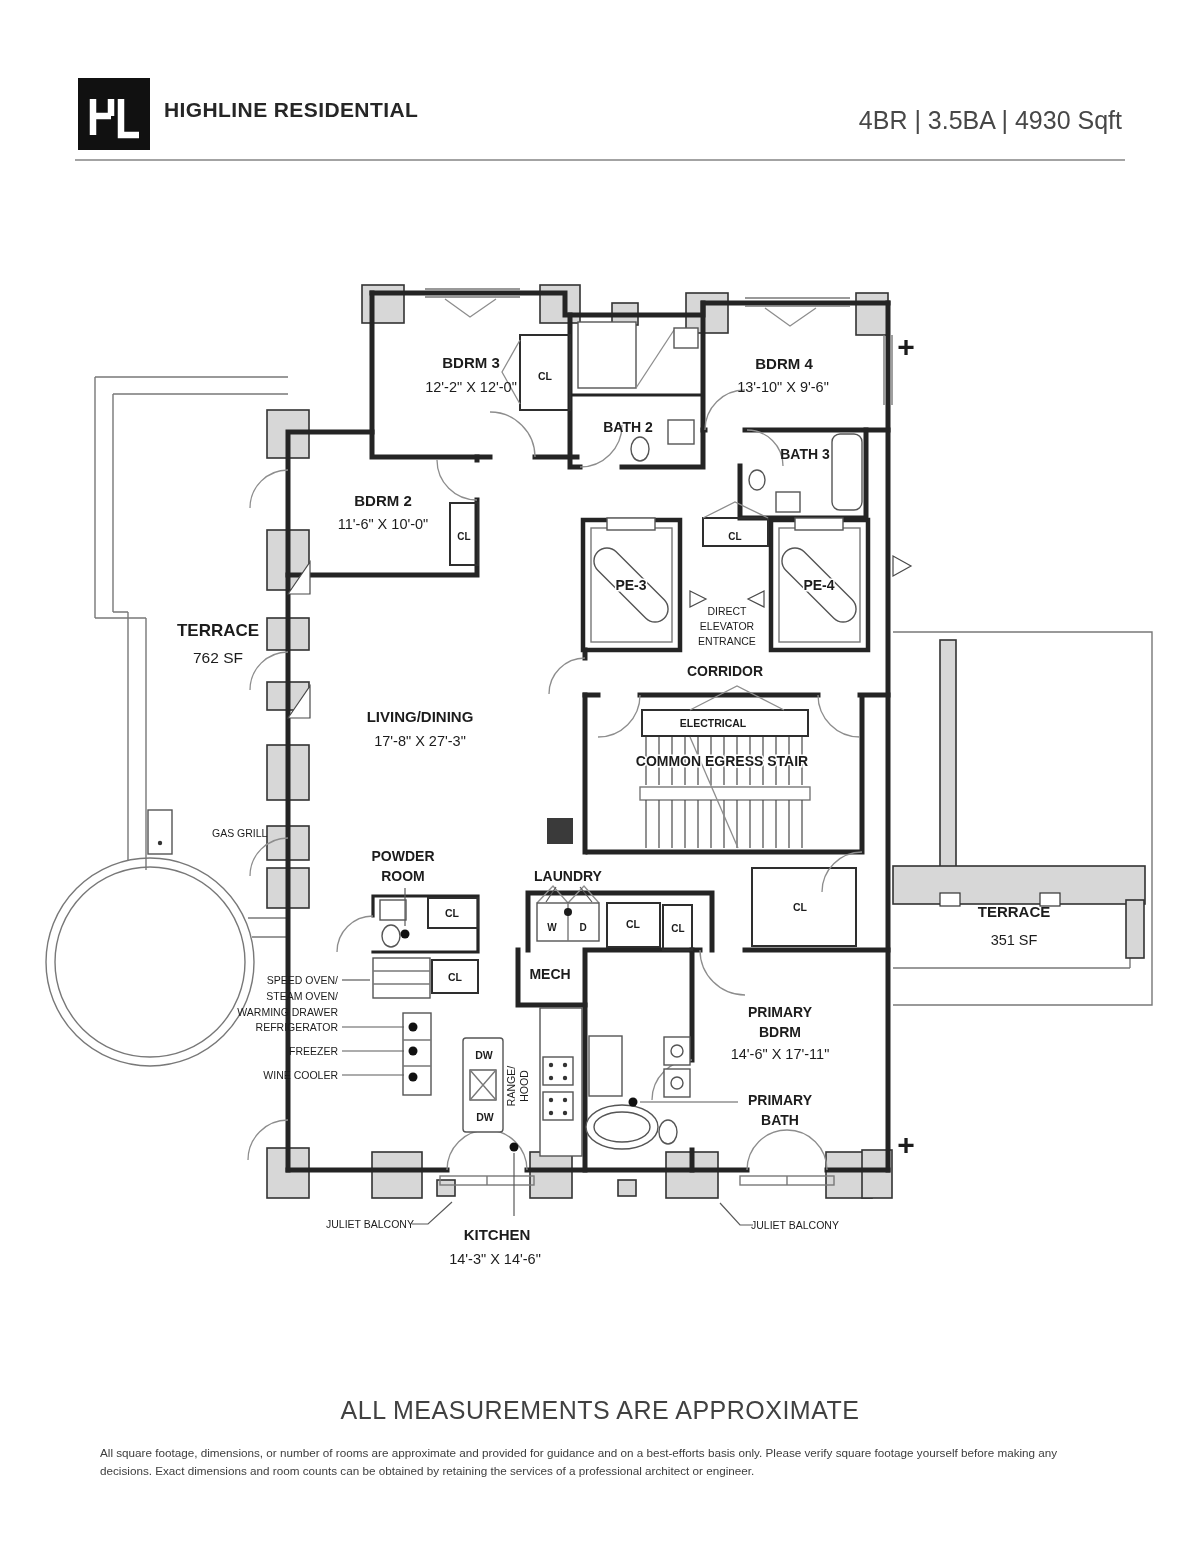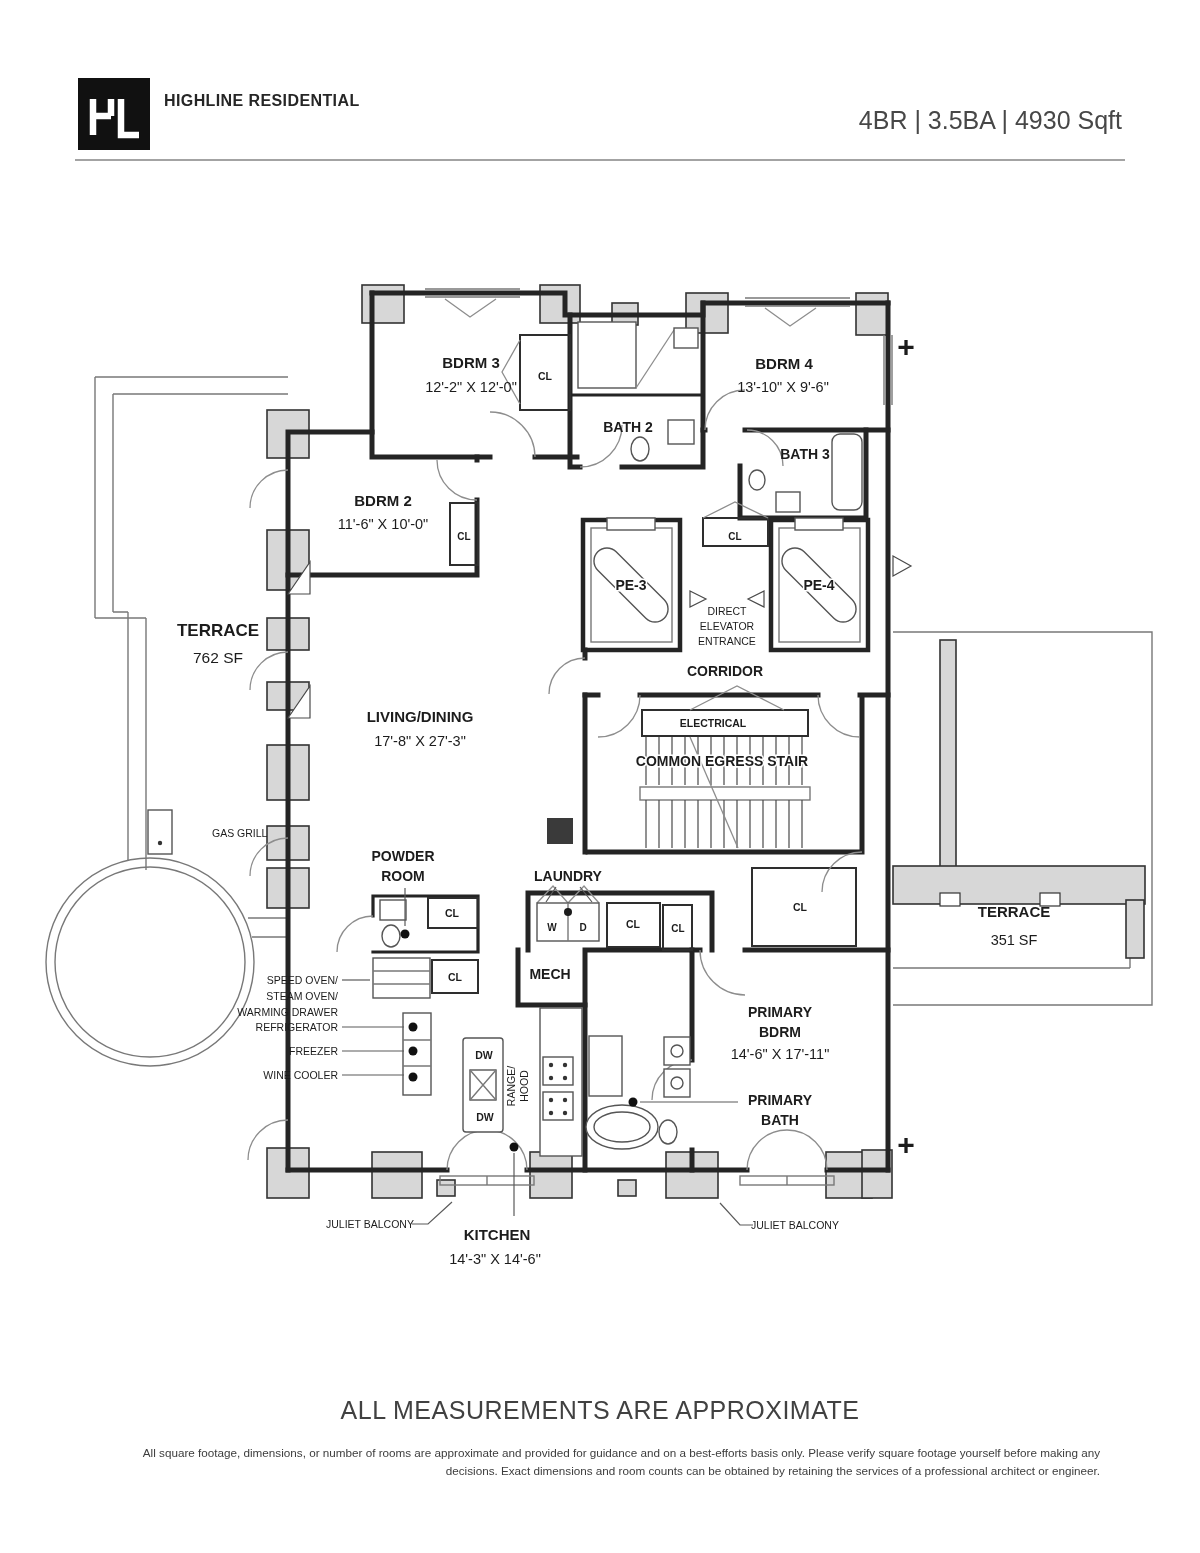--- a/index.html
+++ b/index.html
@@ -1,20 +1,20 @@
 <!DOCTYPE html>
 <html><head>
 <meta charset="utf-8">
 <style>
   html,body{margin:0;padding:0;background:#fff;}
   .page{position:relative;width:1200px;height:1553px;background:#ffffff;overflow:hidden;
         font-family:"Liberation Sans",sans-serif;}
   
   .logo{position:absolute;left:78px;top:78px;width:72px;height:72px;}
-  .brand{position:absolute;left:164px;top:92px;font-size:16px;font-weight:700;
+  .brand{position:absolute;left:164px;top:98px;font-size:21px;font-weight:700;
          letter-spacing:.4px;color:#262626;}
   .addr{position:absolute;right:78px;top:74px;width:600px;text-align:right;
         font-size:27px;font-weight:700;color:#1a1a1a;}
   .specs{position:absolute;right:78px;top:106px;width:600px;text-align:right;
          font-size:25px;font-weight:400;color:#474747;}
   .rule{position:absolute;left:75px;top:159px;width:1050px;height:2px;background:#a3a3a3;}
   
   .plan-svg{position:absolute;left:0;top:0;width:1200px;height:1553px;}
   .plan-svg text{font-family:"Liberation Sans",sans-serif;fill:#1c1c1c;text-anchor:middle;}
   .t-big{font-size:17px;font-weight:bold;}
@@ -33,21 +33,21 @@
   .thin{fill:none;stroke:#787878;stroke-width:1.4;}
   .fix{fill:#ffffff;stroke:#555;stroke-width:1.4;}
   .door{fill:none;stroke:#8d8d8d;stroke-width:1.3;}
   .lead{fill:none;stroke:#5a5a5a;stroke-width:1.2;}
   .pil{fill:#d7d7d7;stroke:#333;stroke-width:1.6;}
   .tread{fill:none;stroke:#4a4a4a;stroke-width:1.2;}
   .tri{fill:#fff;stroke:#4a4a4a;stroke-width:1.2;}
   
   .measure{position:absolute;left:0;top:1396px;width:1200px;text-align:center;
            font-size:25px;font-weight:400;letter-spacing:.5px;color:#414141;}
-  .disclaimer{position:absolute;left:100px;top:1444px;width:1000px;text-align:right;
+  .disclaimer{position:absolute;left:100px;top:1444px;width:1000px;text-align:left;
               font-size:11.7px;line-height:1.5;color:#3d3d3d;}
 </style>
 </head>
 <body>
 
 <div class="page">
 
   <div class="logo">
     <svg width="72" height="72" viewBox="0 0 72 72">
       <rect x="0" y="0" width="72" height="72" fill="#111"></rect>

